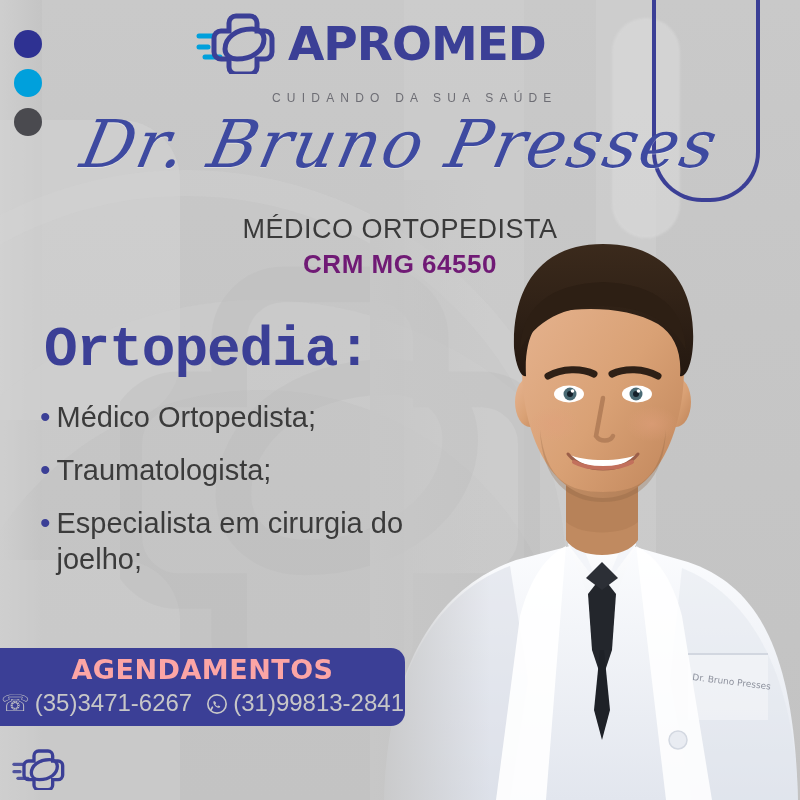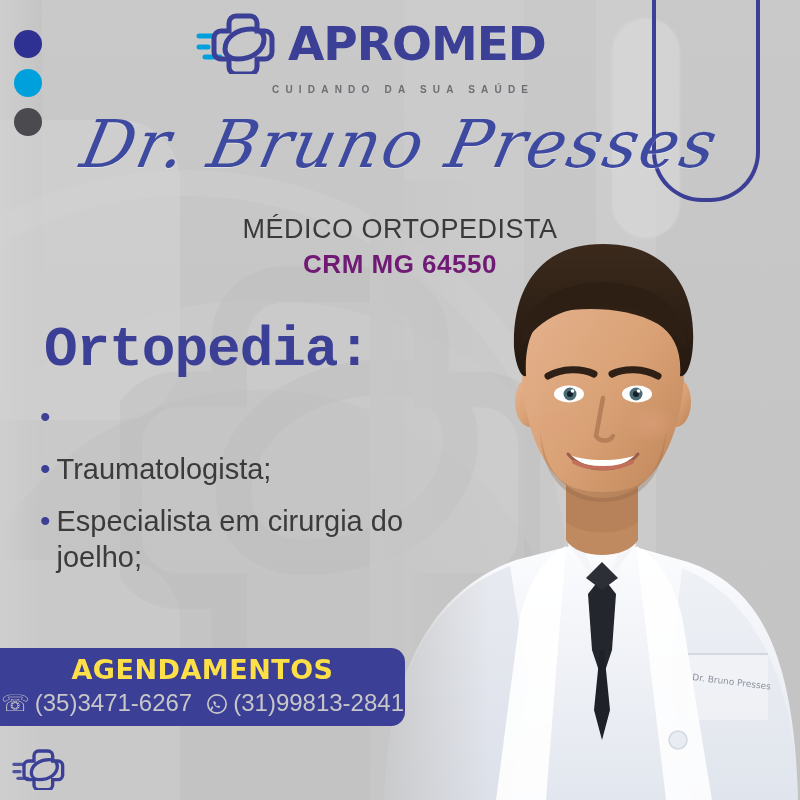--- a/index.html
+++ b/index.html
@@ -48,22 +48,22 @@
     border-radius:0 0 50px 50px;}
 
   
   .logo{position:absolute;left:196px;top:12px;width:370px;height:78px;
     display:flex;flex-direction:column;align-items:flex-start;}
   .logo-row{display:flex;align-items:center;gap:8px;}
   .logo-mark{width:84px;height:62px;flex:none;}
   .logo-mark svg{width:100%;height:100%;display:block;}
   .logo-word{font-size:47px;font-weight:bold;color:#3b3f96;letter-spacing:-1px;
     line-height:1;font-family:"DejaVu Sans",sans-serif;}
-  .logo-tag{margin-left:76px;margin-top:10px;font-size:10px;color:#6d6d74;
-    letter-spacing:6.2px;font-weight:bold;}
+  .logo-tag{margin-left:76px;margin-top:17px;font-size:12px;color:#6d6d74;
+    letter-spacing:6.2px;font-weight:normal;}
 
   
   .name{position:absolute;left:0;right:0;top:106px;text-align:center;
     font-family:"DejaVu Serif",serif;font-style:italic;font-size:66px;
     color:#3e4aa0;letter-spacing:2px;
     transform:skewX(-12deg);
     text-shadow:0 1px 0 rgba(255,255,255,.35);}
   .role{position:absolute;left:0;right:0;top:214px;text-align:center;
     font-size:27px;color:#3a3a3a;letter-spacing:.5px;}
   .crm{position:absolute;left:0;right:0;top:249px;text-align:center;
@@ -73,21 +73,21 @@
   .headline{position:absolute;left:44px;top:318px;font-size:56px;font-weight:bold;
     color:#3b3f96;font-family:Liberation Mono, monospace;letter-spacing:-1px;}
   .bullets{position:absolute;left:40px;top:400px;width:420px;}
   .bullet{display:flex;align-items:flex-start;font-size:29px;color:#3b3b3b;
     line-height:1.24;margin-bottom:17px;}
   .bdot{color:#3b3f96;font-size:30px;line-height:1.15;margin-right:6px;flex:none;}
 
   
   .bar{position:absolute;left:0;top:648px;width:405px;height:78px;
     background:#3b3f96;border-radius:0 14px 14px 0;}
-  .bar-title{text-align:center;color:#fde047;font-size:27px;font-weight:bold;
+  .bar-title{text-align:center;color:#fca5a5;font-size:27px;font-weight:bold;
     letter-spacing:.5px;margin-top:6px;font-family:"DejaVu Sans",sans-serif;}
   .bar-row{display:flex;justify-content:center;align-items:center;gap:14px;
     margin-top:4px;color:#c7c7c7;font-size:24px;}
   .ci{display:flex;align-items:center;gap:5px;}
   .gl{font-size:23px;line-height:1;}
 
   
   .footmark{position:absolute;left:12px;top:748px;width:56px;height:42px;}
   .footmark svg{width:100%;height:100%;display:block;}
 </style>
@@ -238,20 +238,21 @@
   </div>
 
   <div class="name">Dr. Bruno Presses</div>
   <div class="role">MÉDICO ORTOPEDISTA</div>
   <div class="crm">CRM MG 64550</div>
 
   <div class="headline">Ortopedia:</div>
   <div class="bullets">
     <div class="bullet">
       <span class="bdot">•</span>
+      <span>Médico Ortopedista;</span>
     </div>
     <div class="bullet">
       <span class="bdot">•</span>
       <span>Traumatologista;</span>
     </div>
     <div class="bullet">
       <span class="bdot">•</span>
       <span>Especialista em cirurgia do joelho;</span>
     </div>
   </div>

